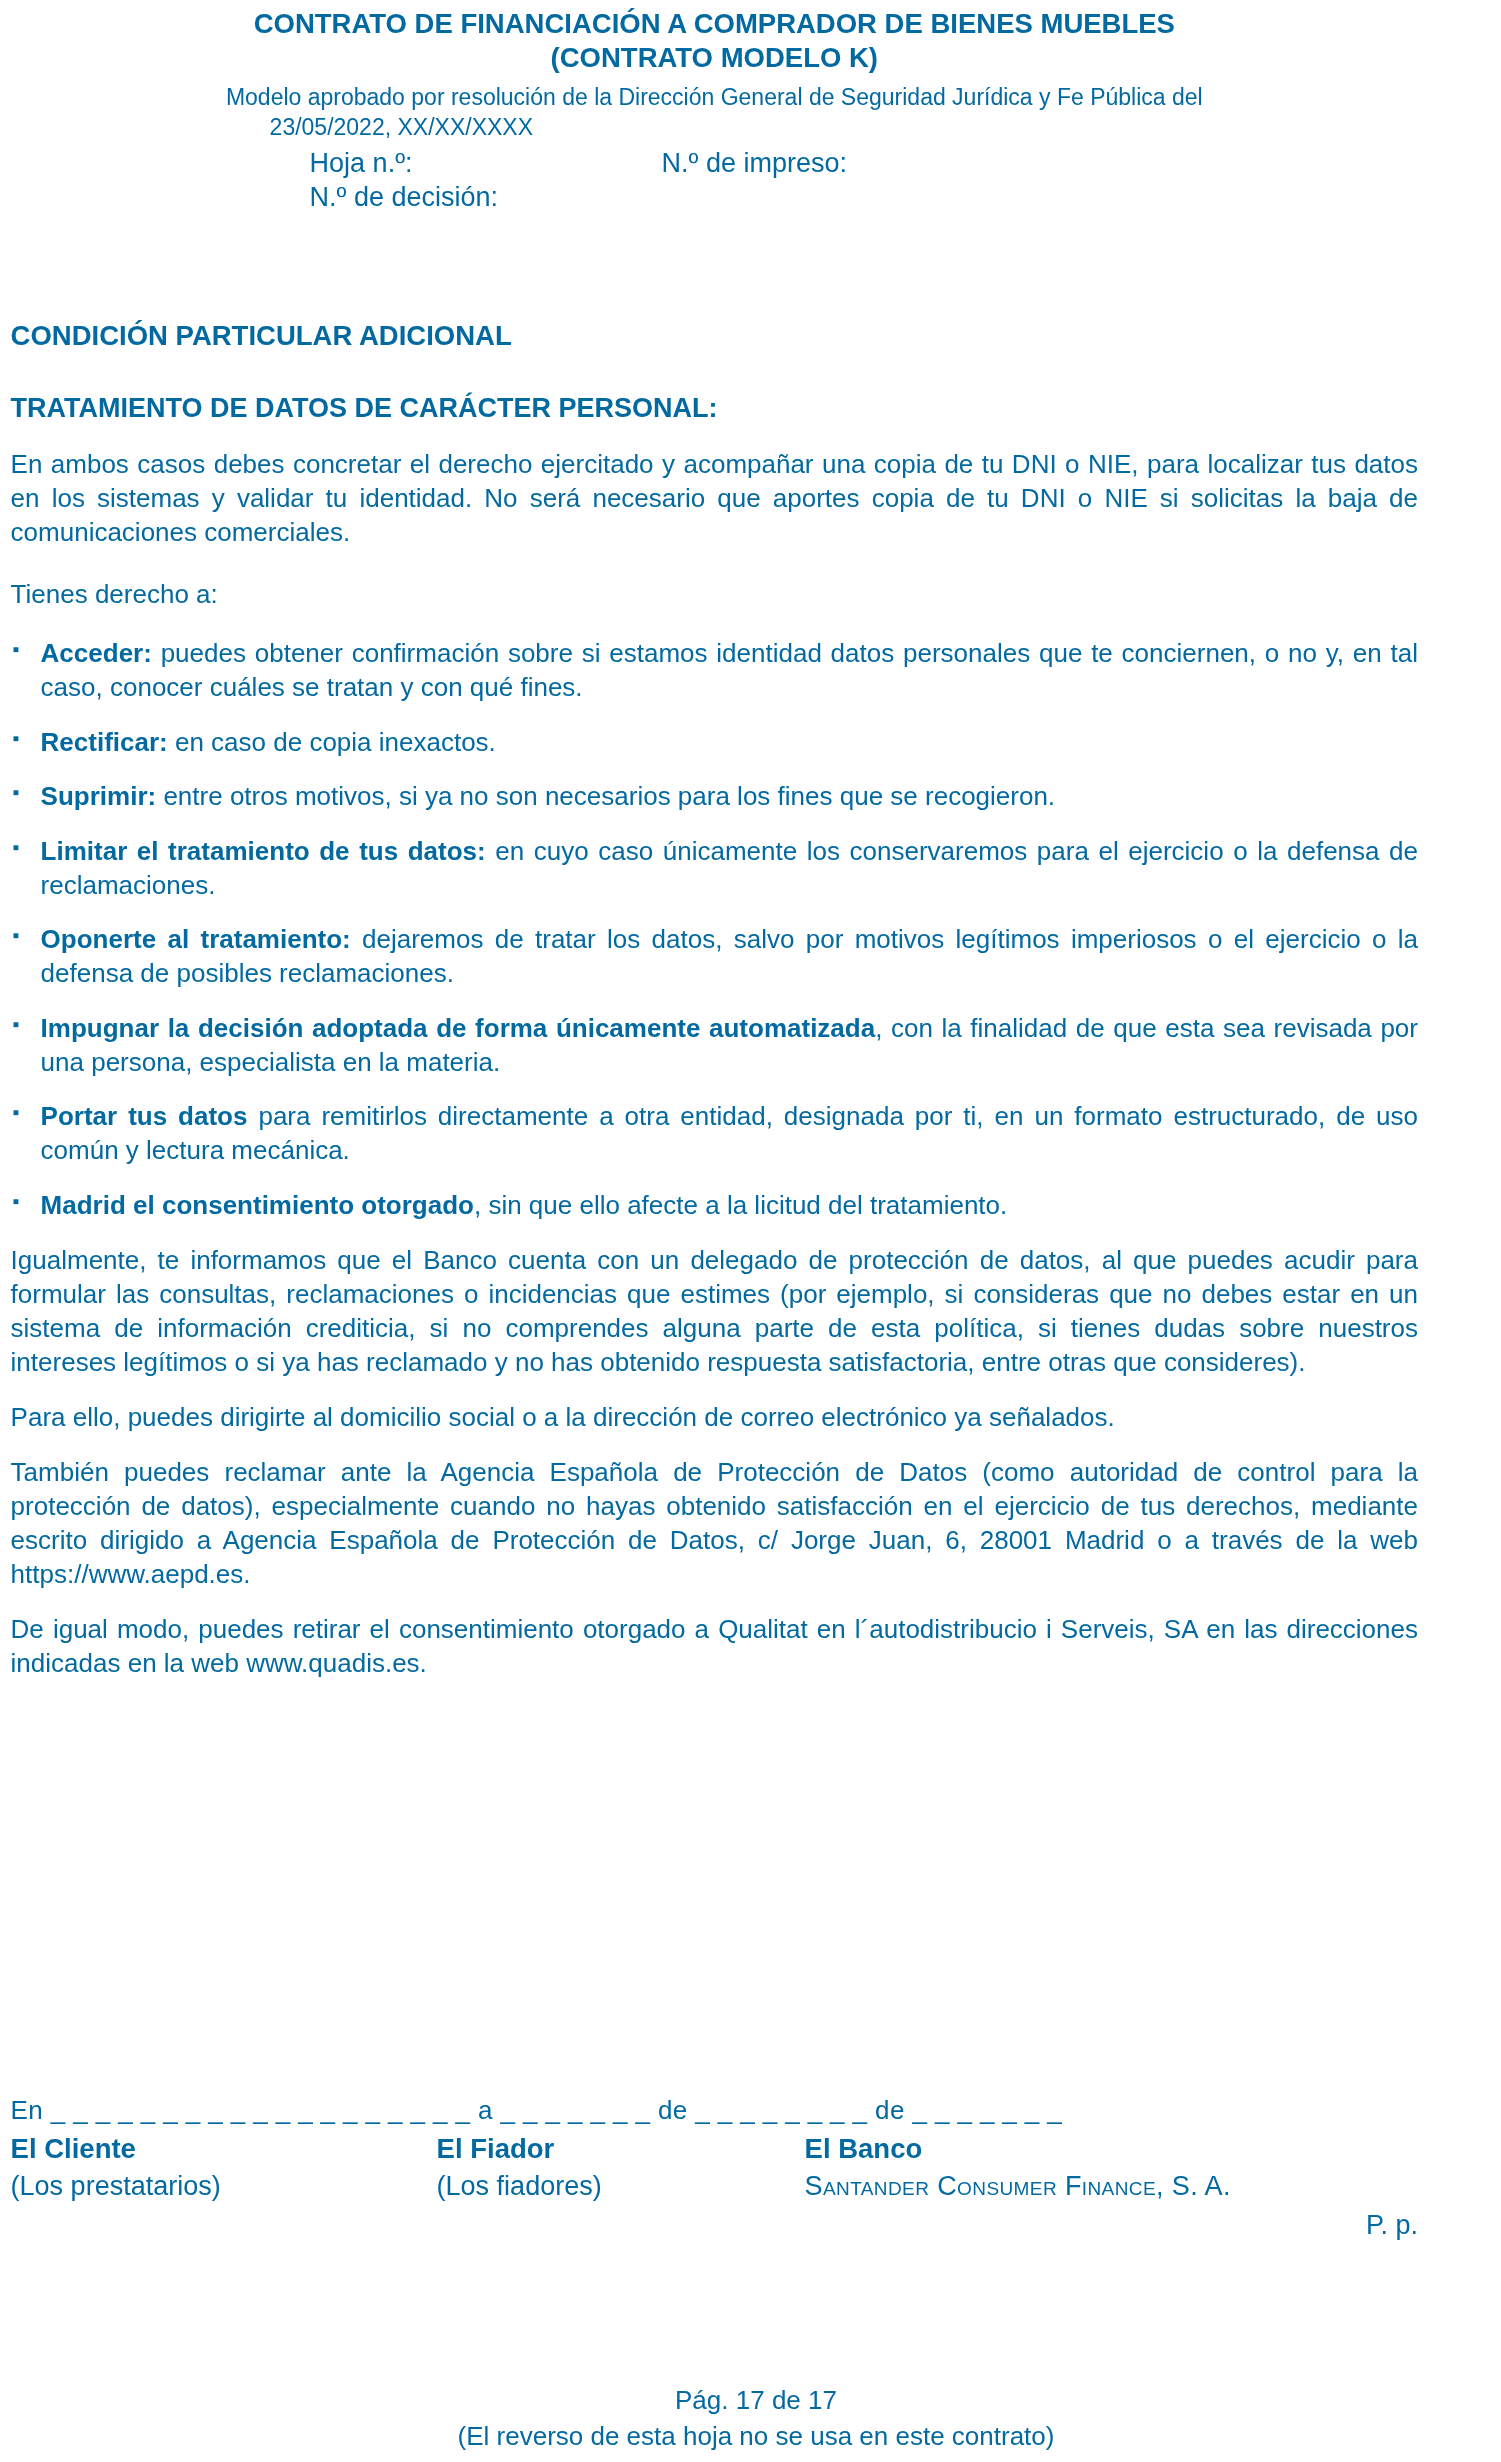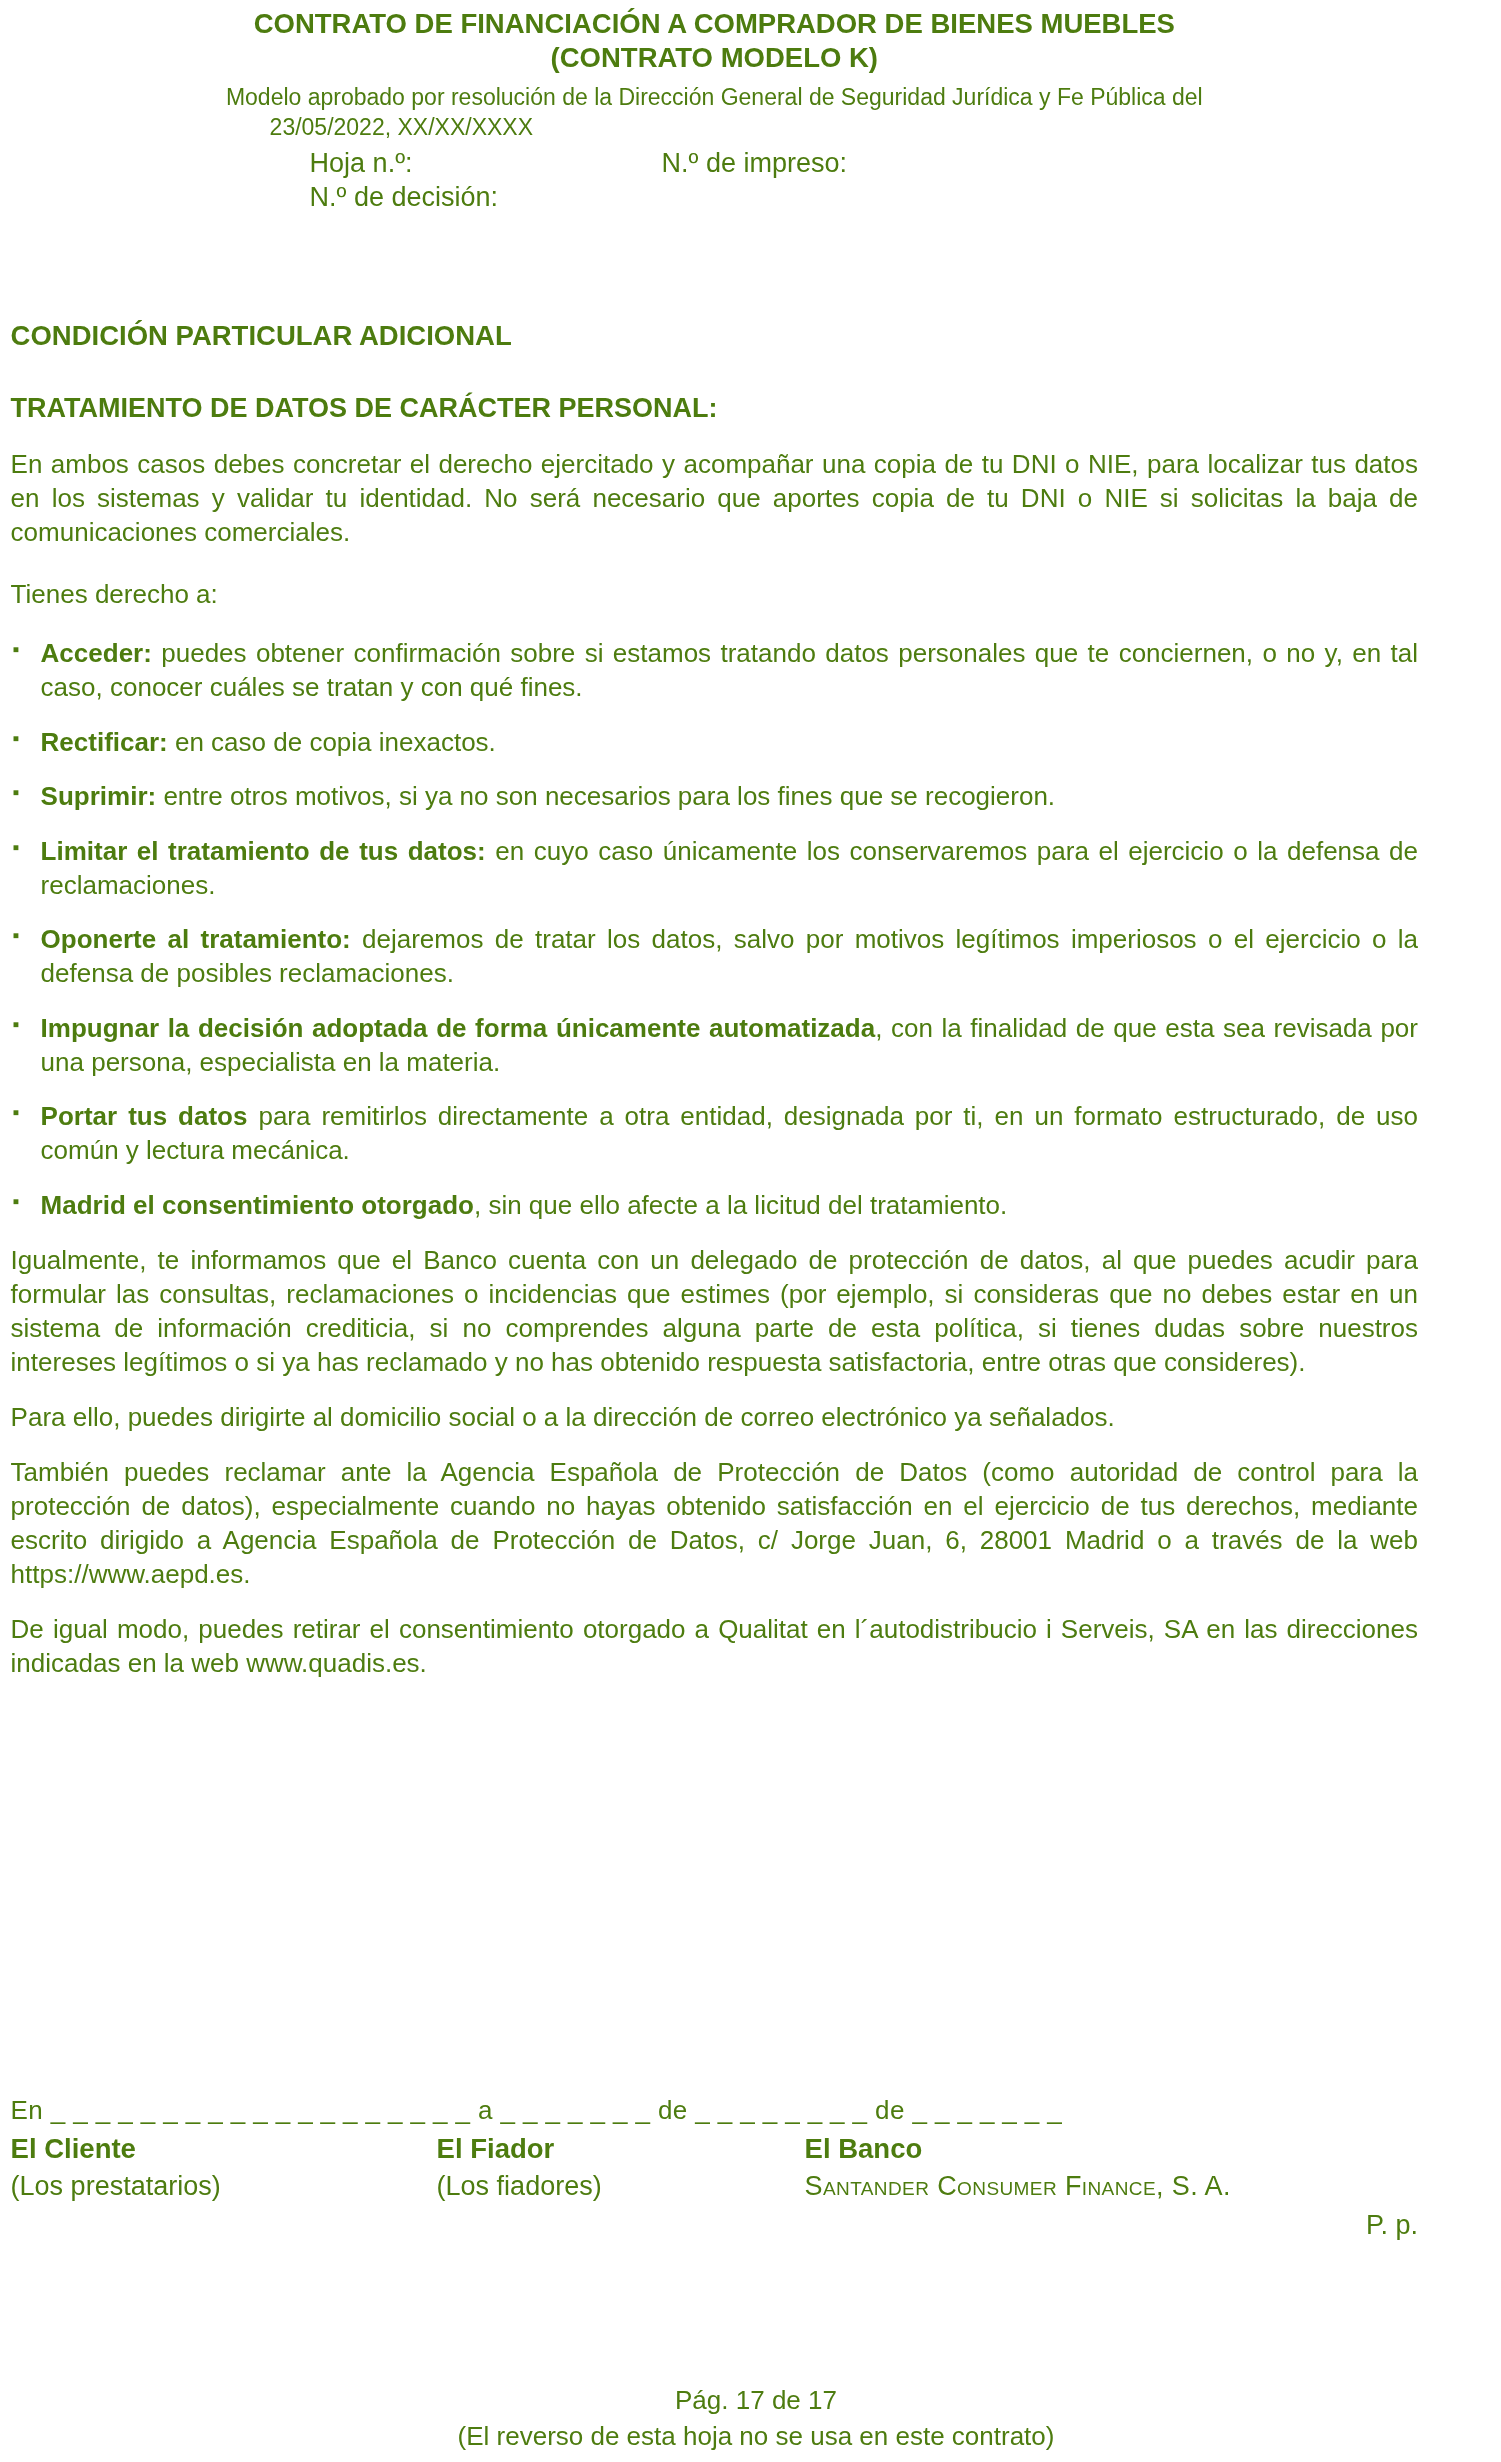--- a/index.html
+++ b/index.html
@@ -3,21 +3,21 @@
 <meta charset="utf-8">
 <style>
   * { margin:0; padding:0; box-sizing:border-box; }
   html, body { background:#ffffff; }
   .page {
     position:relative;
     width:1502px;
     height:2462px;
     margin:0 auto;
     background:#ffffff;
-    color:#4d7c0f;
+    color:#0369a1;
     font-family:"Liberation Sans", sans-serif;
     font-size:26px;
     line-height:1.31;
     padding:7px 84px 0 10.6px;
     overflow:hidden;
   }
   
   .doc-header { text-align:center; }
   .title-1, .title-2 { font-weight:bold; font-size:27.5px; line-height:1.25; }
   .subtitle { font-size:23px; line-height:1.25; margin-top:7px; }
@@ -85,21 +85,21 @@
   </div>
 
   <div class="h1">CONDICIÓN PARTICULAR ADICIONAL</div>
   <div class="h2">TRATAMIENTO DE DATOS DE CARÁCTER PERSONAL:</div>
 
   <div class="para">En ambos casos debes concretar el derecho ejercitado y acompañar una copia de tu DNI o NIE, para localizar tus datos en los sistemas y validar tu identidad. No será necesario que aportes copia de tu DNI o NIE si solicitas la baja de comunicaciones comerciales.</div>
 
   <div class="rights-lead">Tienes derecho a:</div>
 
   <ul class="rights">
-    <li><span class="bullet">▪</span><span class="term">Acceder:</span><span> puedes obtener confirmación sobre si estamos tratando datos personales que te conciernen, o no y, en tal caso, conocer cuáles se tratan y con qué fines.</span></li>
+    <li><span class="bullet">▪</span><span class="term">Acceder:</span><span> puedes obtener confirmación sobre si estamos identidad datos personales que te conciernen, o no y, en tal caso, conocer cuáles se tratan y con qué fines.</span></li>
     <li><span class="bullet">▪</span><span class="term">Rectificar:</span><span> en caso de copia inexactos.</span></li>
     <li><span class="bullet">▪</span><span class="term">Suprimir:</span><span> entre otros motivos, si ya no son necesarios para los fines que se recogieron.</span></li>
     <li><span class="bullet">▪</span><span class="term">Limitar el tratamiento de tus datos:</span><span> en cuyo caso únicamente los conservaremos para el ejercicio o la defensa de reclamaciones.</span></li>
     <li><span class="bullet">▪</span><span class="term">Oponerte al tratamiento:</span><span> dejaremos de tratar los datos, salvo por motivos legítimos imperiosos o el ejercicio o la defensa de posibles reclamaciones.</span></li>
     <li><span class="bullet">▪</span><span class="term">Impugnar la decisión adoptada de forma únicamente automatizada</span><span>, con la finalidad de que esta sea revisada por una persona, especialista en la materia.</span></li>
     <li><span class="bullet">▪</span><span class="term">Portar tus datos</span><span> para remitirlos directamente a otra entidad, designada por ti, en un formato estructurado, de uso común y lectura mecánica.</span></li>
     <li><span class="bullet">▪</span><span class="term">Madrid el consentimiento otorgado</span><span>, sin que ello afecte a la licitud del tratamiento.</span></li>
   </ul>
 
   <div class="para">Igualmente, te informamos que el Banco cuenta con un delegado de protección de datos, al que puedes acudir para formular las consultas, reclamaciones o incidencias que estimes (por ejemplo, si consideras que no debes estar en un sistema de información crediticia, si no comprendes alguna parte de esta política, si tienes dudas sobre nuestros intereses legítimos o si ya has reclamado y no has obtenido respuesta satisfactoria, entre otras que consideres).</div>

